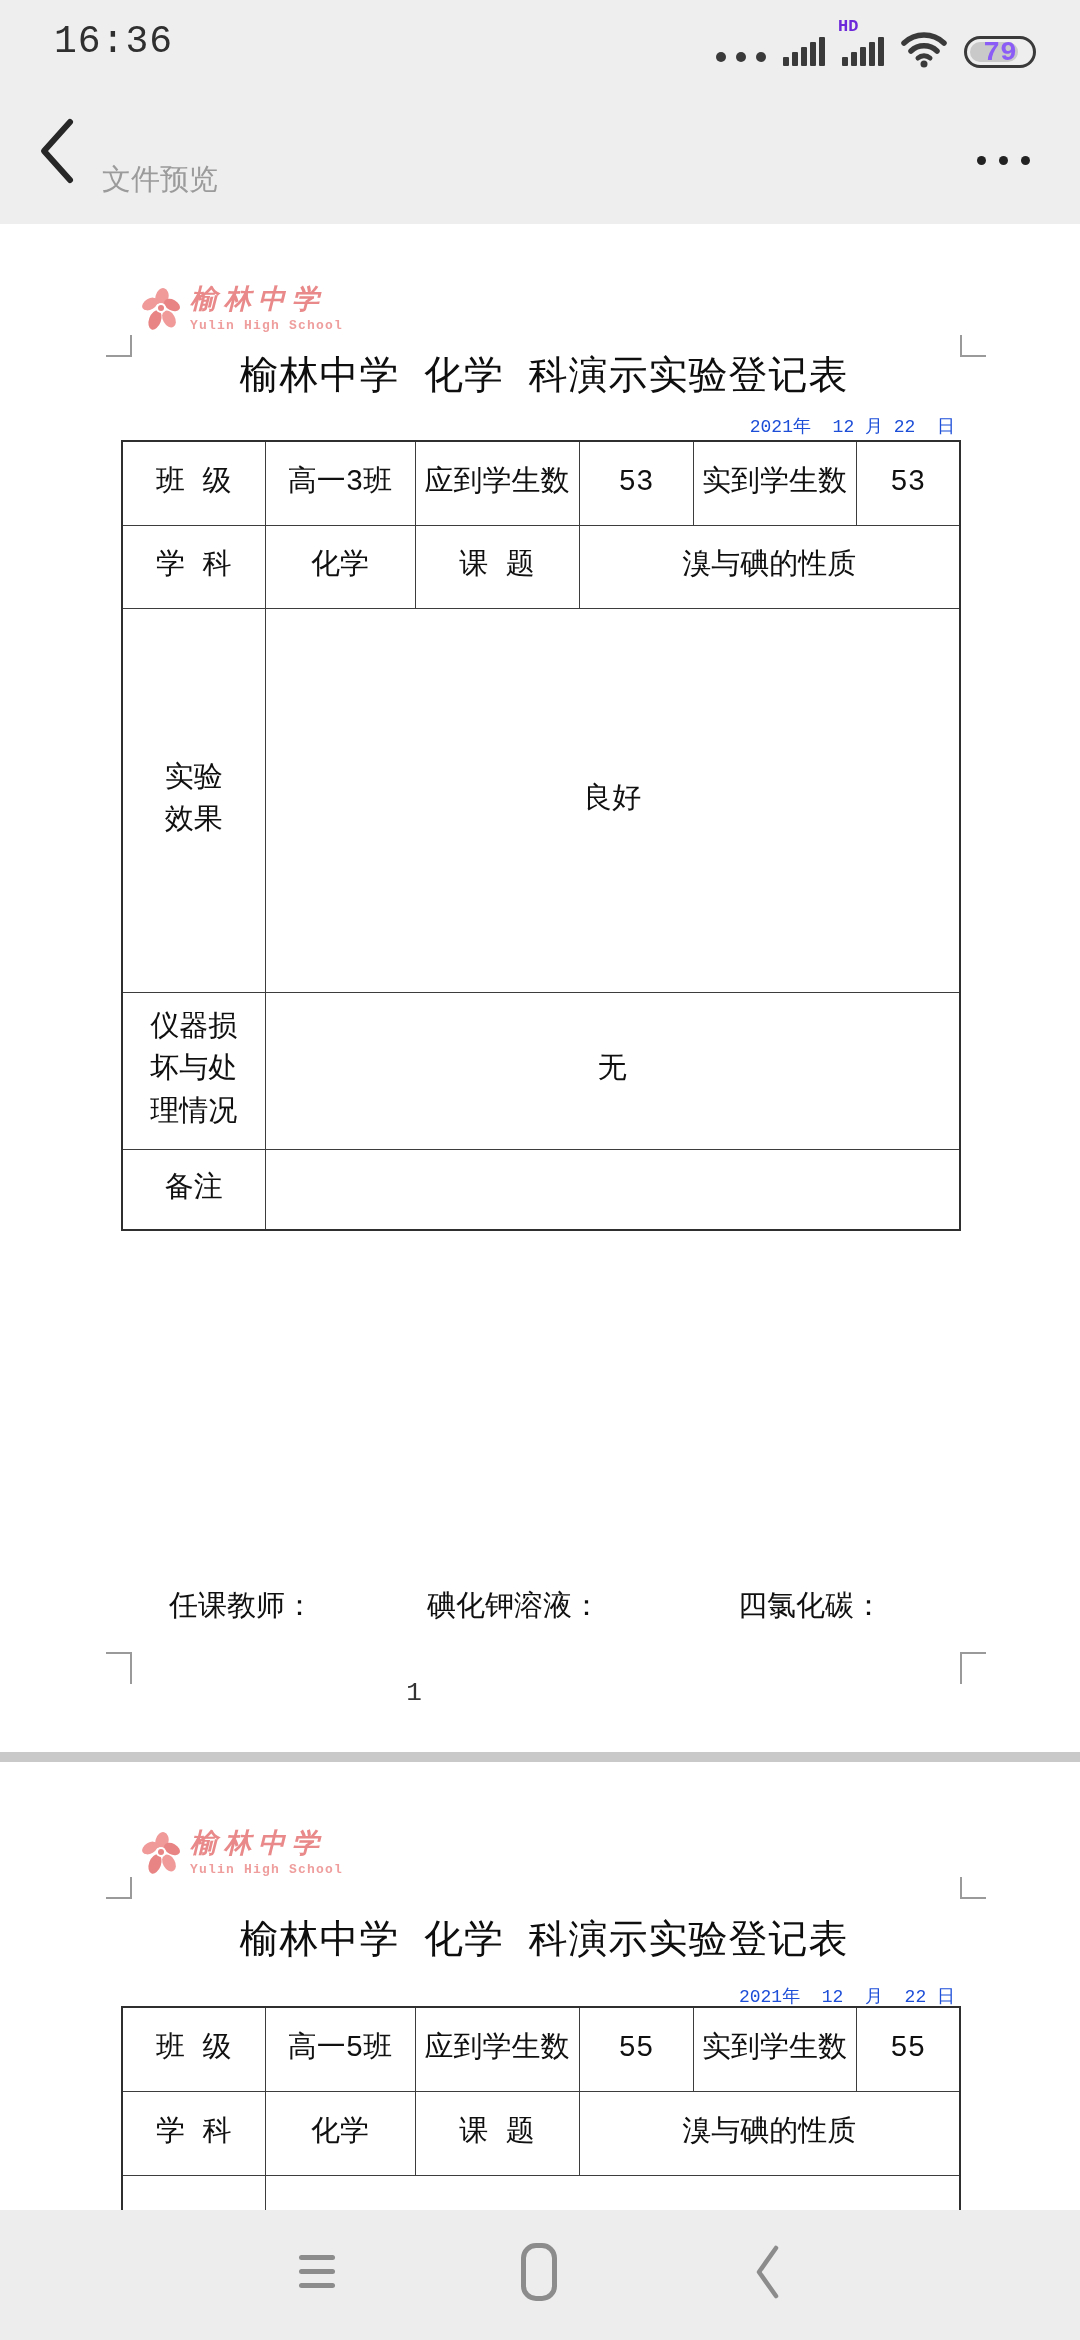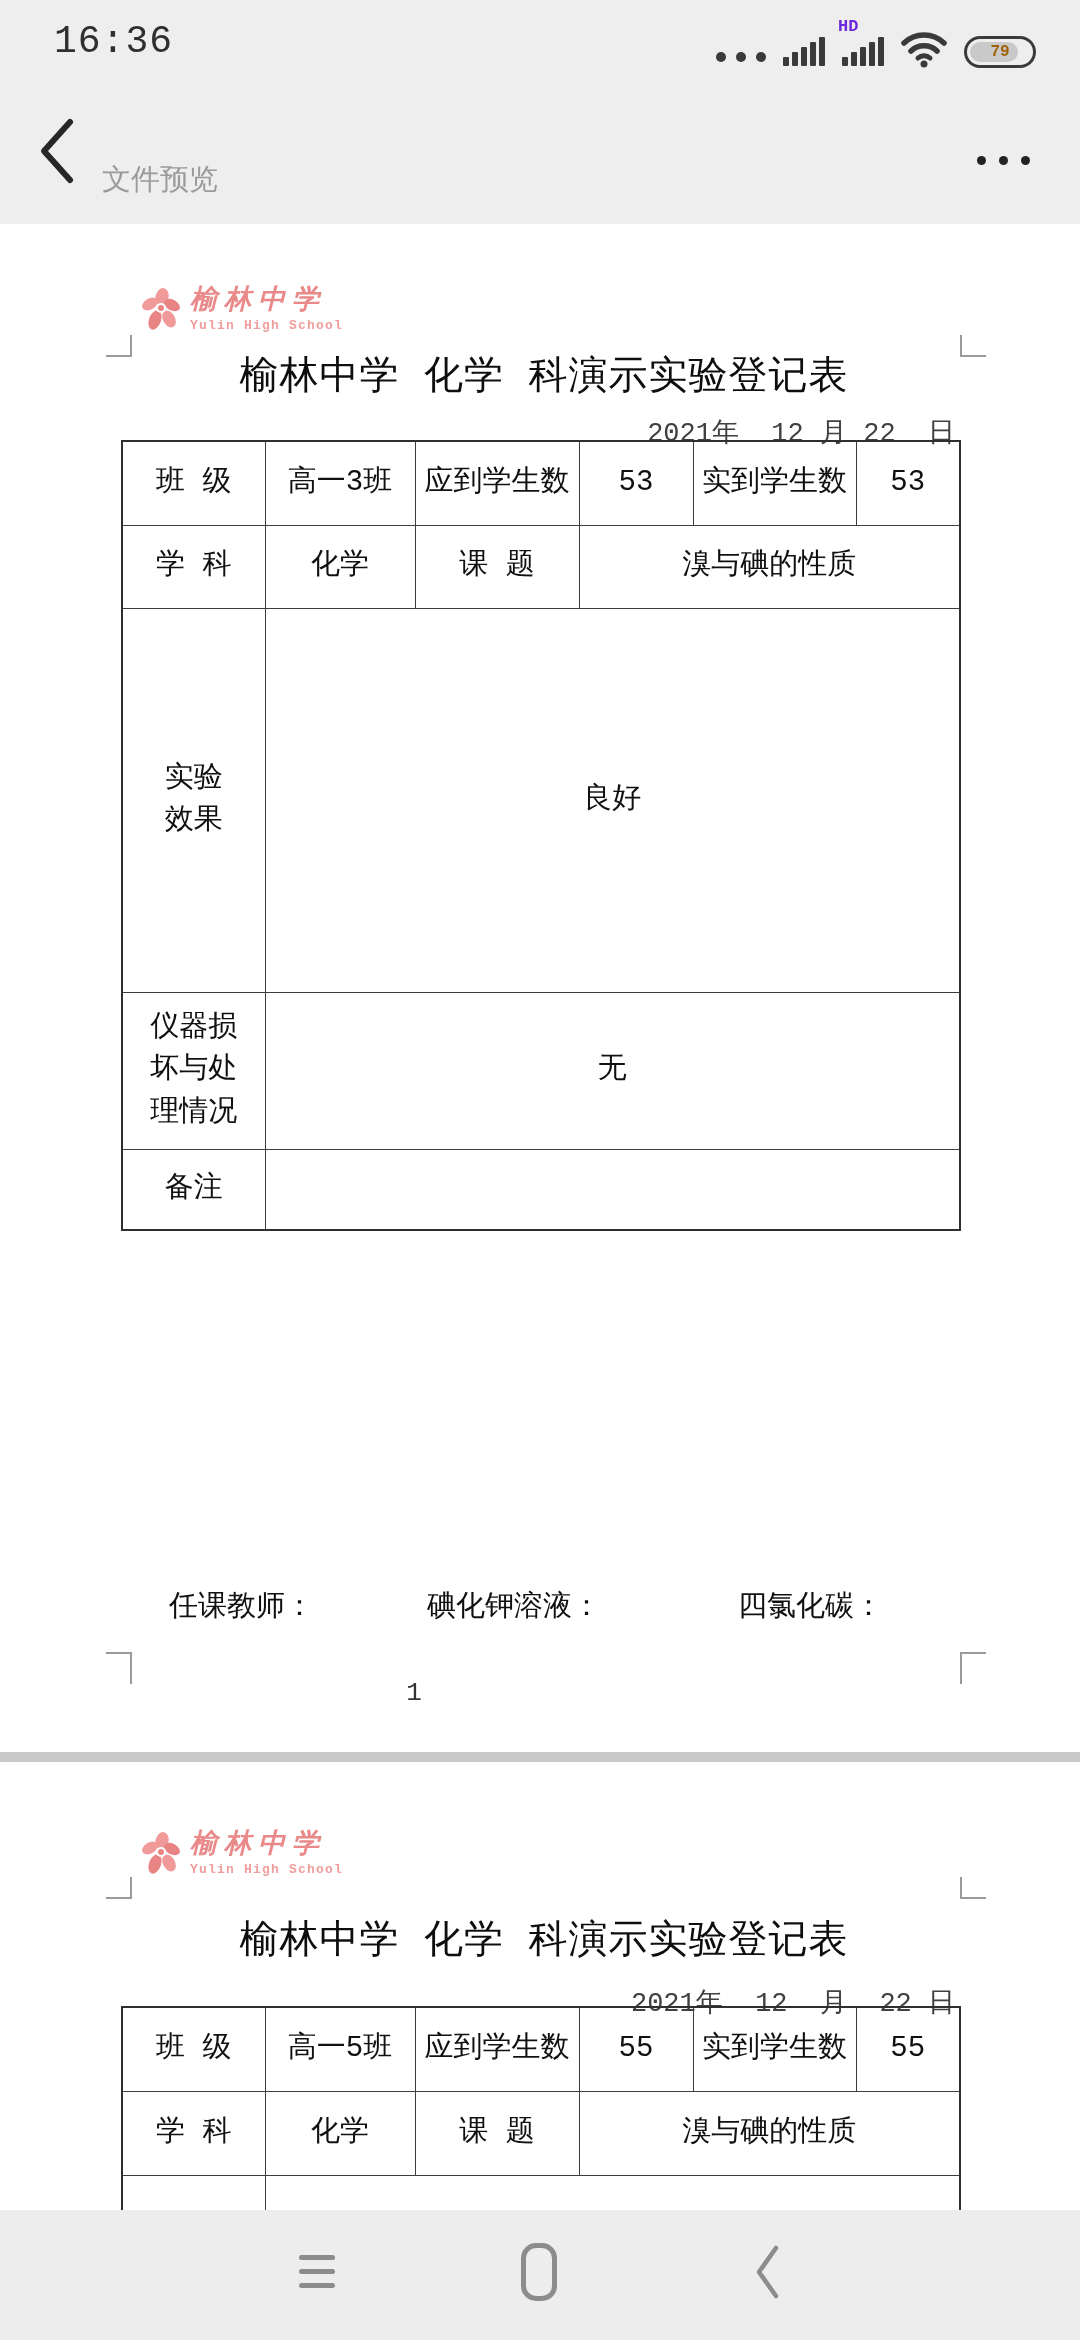--- a/index.html
+++ b/index.html
@@ -13,21 +13,21 @@
   .ndots{display:flex;gap:10px;align-items:flex-end;padding-bottom:6px;}
   .ndots i{width:10px;height:10px;border-radius:50%;background:#3a3a3a;}
   .sigbars{display:flex;align-items:flex-end;gap:3px;padding-bottom:2px;}
   .sigbars i{width:6px;background:#3a3a3a;border-radius:1px;}
   .s1{height:9px}.s2{height:14px}.s3{height:19px}.s4{height:24px}.s5{height:29px}
   .hdwrap{position:relative;padding-top:14px;}
   .hdwrap .hd{position:absolute;left:-4px;top:-6px;font-size:17px;font-weight:bold;color:#6d28d9;letter-spacing:0;}
   .battery{position:relative;width:72px;height:32px;border:3px solid #3a3a3a;border-radius:17px;box-sizing:border-box;background:#eeeeee;}
   .battery .fill{position:absolute;left:3px;top:3px;bottom:3px;width:48px;background:#c9c9c9;border-radius:10px;}
   .battery .pct{position:absolute;inset:0;display:flex;align-items:center;justify-content:center;
-                font-size:16px;font-weight:bold;color:#a16207;}
+                font-size:28px;font-weight:bold;color:#8b5cf6;}
   .back-btn{position:absolute;left:34px;top:116px;width:46px;height:70px;}
   .file-title{position:absolute;left:100px;top:104px;font-size:42px;color:#1c1c1c;white-space:nowrap;}
   .file-subtitle{position:absolute;left:102px;top:160px;font-size:29px;color:#9b9b9b;}
   .more-btn{position:absolute;right:40px;top:146px;display:flex;gap:13px;padding:10px;}
   .more-btn i{width:9px;height:9px;border-radius:50%;background:#222;}
 
   
   .doc-viewport{position:absolute;left:0;top:224px;width:1080px;height:2116px;}
   .page{position:absolute;left:4px;width:1066px;background:#ffffff;}
   .page1{top:0;height:1528px;}
@@ -41,21 +41,21 @@
 
   .cmark{position:absolute;width:26px;height:22px;box-sizing:border-box;}
   .cm-tl{border-right:2px solid #9a9a9a;border-bottom:2px solid #9a9a9a;}
   .cm-tr{border-left:2px solid #9a9a9a;border-bottom:2px solid #9a9a9a;}
   .cm-bl{border-right:2px solid #9a9a9a;border-top:2px solid #9a9a9a;height:32px;}
   .cm-br{border-left:2px solid #9a9a9a;border-top:2px solid #9a9a9a;height:32px;}
 
   .doc-title{position:absolute;left:0;width:1080px;text-align:center;font-size:39px;color:#0e0e0e;
              letter-spacing:1px;line-height:44px;font-weight:500;}
   .date-line{position:absolute;left:117px;width:838px;text-align:right;padding-right:4px;
-             font-size:27px;color:#404040;box-sizing:border-box;white-space:pre;}
+             font-size:18px;color:#1d4ed8;box-sizing:border-box;white-space:pre;}
 
   table.reg{border-collapse:collapse;table-layout:fixed;position:absolute;left:117px;width:838px;
             border:2px solid #2f2f2f;}
   table.reg td{border:1px solid #3d3d3d;text-align:center;vertical-align:middle;
                font-size:29px;color:#101010;line-height:1.45;padding:0;}
   .prewrap{white-space:pre-line;}
   td.mat-val{padding:0 28px;}
   .c1{width:143px}.c2{width:150px}.c3{width:164px}.c4{width:114px}.c5{width:163px}.c6{width:104px}
   .p1t{top:216px;}
   .p1t .r12{height:84px}.p1t .r2{height:83px}.p1t .r3{height:314px}.p1t .r4{height:384px}

